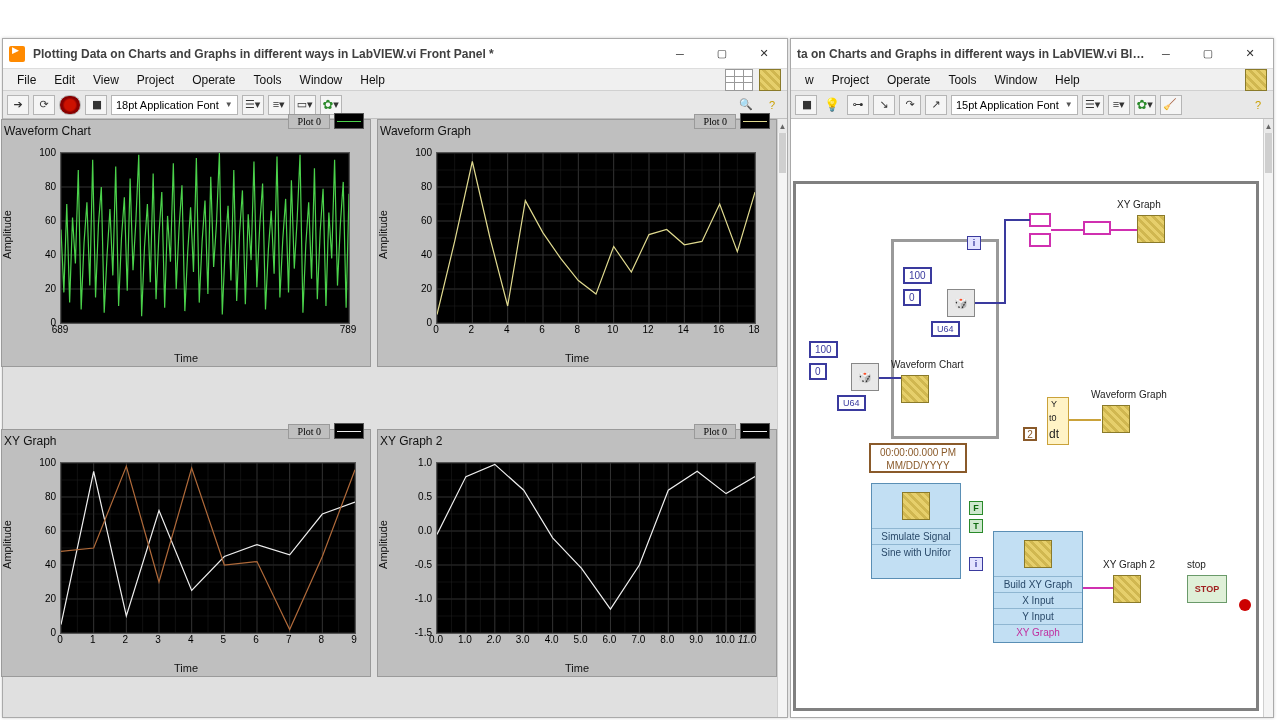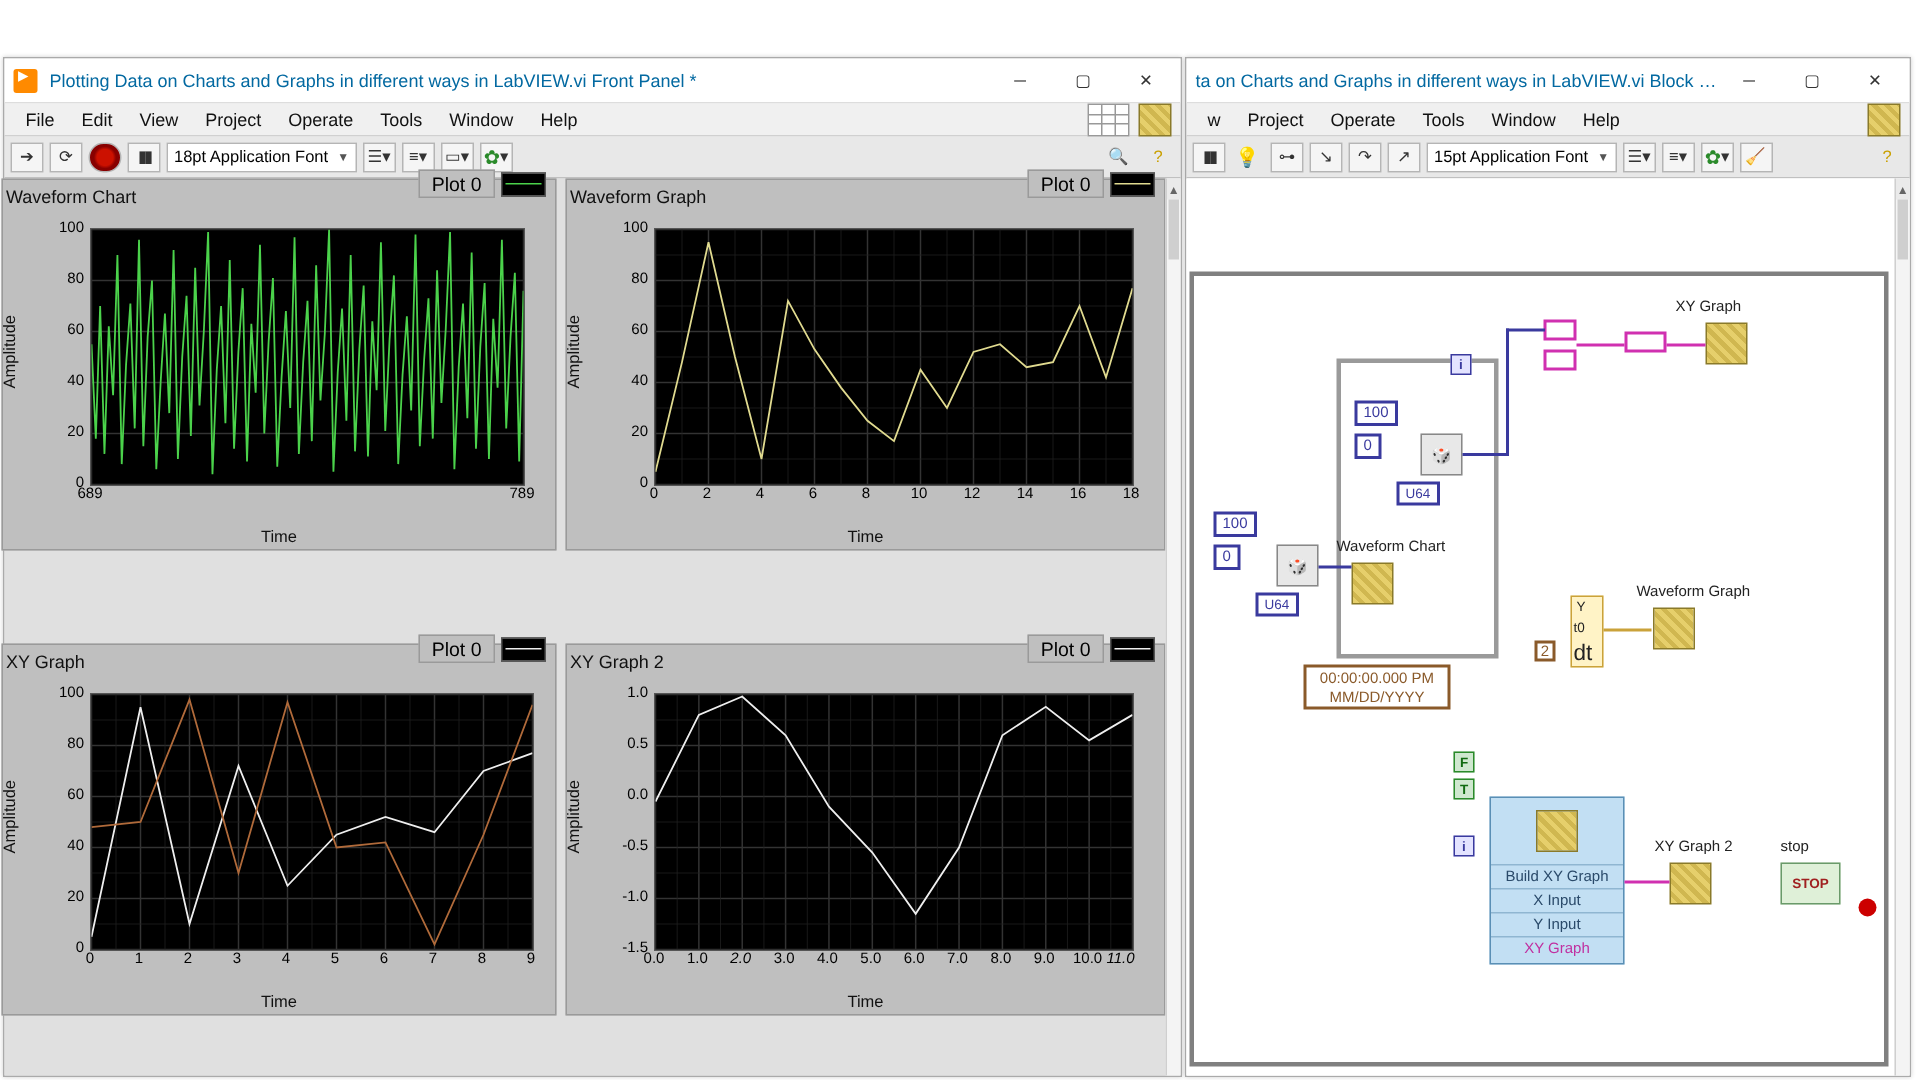--- a/index.html
+++ b/index.html
@@ -6,21 +6,21 @@
   body { width: 1280px; height: 720px; background: #fff; overflow: hidden; font-size: 11px; position: relative; }
 
   
   .win { position: absolute; top: 38px; background: #f0f0f0; border: 1px solid #aaa; box-shadow: 0 0 3px rgba(0,0,0,.2); }
   .win-fp  { left: 2px;  width: 786px; height: 680px; z-index: 2; }
   .win-bd  { left: 790px; width: 484px; height: 680px; z-index: 1; }
 
   .titlebar { height: 30px; background: #fff; display: flex; align-items: center; padding: 0 2px 0 6px; border-bottom: 1px solid #ddd; }
   .appicon { width: 16px; height: 16px; background:#ff8a00; border-radius:2px; position:relative; margin-right:8px;}
   .appicon::after{content:'▶';position:absolute;left:3px;top:-1px;font-size:9px;color:#fff;}
-  .title-text { flex: 1; font-size: 12px; color: #0369a1; white-space: nowrap; overflow: hidden; text-overflow: ellipsis; }
+  .title-text { flex: 1; font-size: 12px; color: #404040; white-space: nowrap; overflow: hidden; text-overflow: ellipsis; font-weight: bold; }
   .winbtns { display: flex; }
   .winbtn { width: 42px; height: 28px; display:flex;align-items:center;justify-content:center;color:#333;font-size:11px;}
 
   .menubar { height: 22px; background:#f0f0f0; display:flex; align-items:center; padding:0 6px; gap:2px; border-bottom:1px solid #d0d0d0;}
   .menu { padding:2px 8px; font-size:12px; color:#111; }
 
   .toolbar { height:28px; background:#e8e8e8; border-bottom:1px solid #c0c0c0; display:flex; align-items:center; padding:0 4px; gap:4px;}
   .tbtn { width:22px;height:20px;border:1px solid #b5b5b5;background:#f5f5f5;display:flex;align-items:center;justify-content:center;font-size:11px;color:#333;}
   .tbtn.round{border-radius:10px;}
   .tbtn.rec{background:radial-gradient(circle,#c10 40%,#800 55%);border-radius:10px;}
@@ -33,21 +33,21 @@
 
   .client { position:absolute; left:0; right:0; top:80px; bottom:0; background:#e0e0e0; }
   .client .vscroll { position:absolute; right:0; top:0; bottom:0; width:10px; background:#f4f4f4; border-left:1px solid #cfcfcf;}
   .vscroll .arrow{height:14px;display:flex;align-items:center;justify-content:center;color:#666;font-size:8px;background:#eaeaea;}
   .vscroll .thumb{position:absolute;left:1px;right:1px;height:40px;top:14px;background:#cfcfcf;}
 
   
   .pane { position:absolute; background:#bfbfbf; border:1px solid #9a9a9a; }
   .pane .plabel { position:absolute; left:2px; top:4px; font-size:12px; color:#111; }
   .legend { position:absolute; top:-7px; right:6px; display:flex; align-items:center; gap:4px;}
-  .legend .txt{background:#bfbfbf;border:1px solid #9a9a9a;padding:1px 8px;font-size:13px;}
+  .legend .txt{background:#bfbfbf;border:1px solid #9a9a9a;padding:1px 8px;font-size:10px;font-family:Liberation Serif, serif;}
   .legend .sw{width:30px;height:16px;background:#000;border:1px solid #555;display:flex;align-items:center;}
   .legend .sw::before{content:'';flex:1;height:0;border-top:1px solid #4bd24b;margin:0 2px;}
   .legend .sw.white::before{border-top-color:#eee;}
   .legend .sw.yel::before{border-top-color:#e0da8f;}
 
   .plot { position:absolute; background:#000; border:1px solid #555;}
   .plot svg{width:100%;height:100%;display:block;}
   .axis { font-size:10px; color:#111; position:absolute; }
   .ylab { writing-mode:vertical-rl; transform:rotate(180deg); font-size:11px; }
   .xlab { font-size:11px; text-align:center; width:100%; }
@@ -446,25 +446,32 @@
       <div class="node" style="left:46px;top:276px;font-size:9px;">U64</div>
 
       <div class="dlabel" style="left:100px;top:240px;">Waveform Chart</div>
       <div class="vinode" style="left:110px;top:256px;"></div>
 
       <div class="dlabel" style="left:300px;top:270px;">Waveform Graph</div>
       <div class="vinode" style="left:311px;top:286px;"></div>
       <div class="bundlenode" style="left:256px;top:278px;width:22px;height:48px;"></div>
       <div class="dlabel" style="left:260px;top:280px;font-size:9px;">Y</div>
       <div class="dlabel" style="left:258px;top:294px;font-size:9px;">t0</div>
-      <div class="dlabel" style="left:258px;top:308px;font-size:15px;">dt</div>
+      <div class="dlabel" style="left:258px;top:308px;font-size:12px;">dt</div>
       <div class="node brown" style="left:232px;top:308px;width:14px;height:14px;padding:0;line-height:12px;">2</div>
       <div class="node brown" style="left:78px;top:324px;width:98px;height:30px;line-height:13px;white-space:pre;">00:00:00.000 PM
 MM/DD/YYYY</div>
 
+      <div class="expressvi" style="left:80px;top:364px;width:90px;height:96px;">
+        <div class="hdr">
+            <div class="vinode" style="position:static;width:28px;height:28px;"></div>
+          </div>
+        <div class="row">Simulate Signal</div>
+        <div class="row">Sine with Unifor</div>
+      </div>
       <div class="tiny green" style="left:178px;top:382px;">F</div>
       <div class="tiny green" style="left:178px;top:400px;">T</div>
       <div class="tiny blue" style="left:178px;top:438px;">i</div>
 
       <div class="expressvi" style="left:202px;top:364px;width:90px;height:112px;margin-top:48px;">
         <div class="hdr">
             <div class="vinode" style="position:static;width:28px;height:28px;"></div>
           </div>
         <div class="row">Build XY Graph</div>
         <div class="row">X Input</div>

